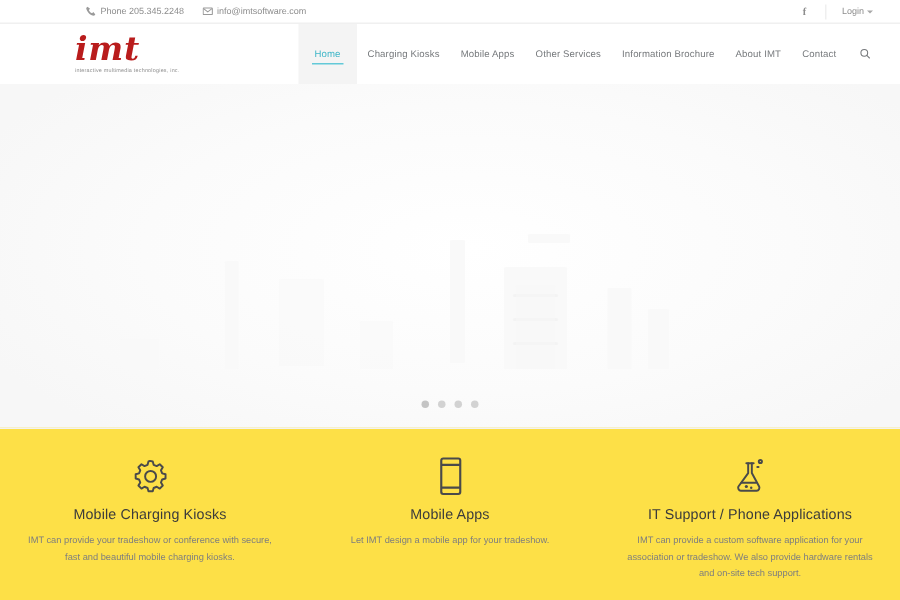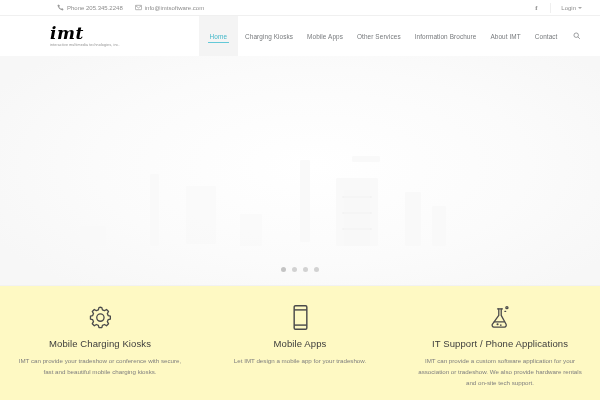--- a/index.html
+++ b/index.html
@@ -59,23 +59,23 @@
     height: 40px;
     background: #ffffff;
     display: flex;
     align-items: center;
   }
   .logo-wrap { margin-left: 50px; line-height: 1; user-select: none; }
   .logo-mark {
     font-family: "DejaVu Serif", serif;
     font-style: italic;
     font-weight: 700;
-    font-size: 17px;
+    font-size: 22px;
     letter-spacing: 0.5px;
-    color: #000000;
+    color: #b91c1c;
   }
   .logo-sub {
     font-size: 3.6px;
     letter-spacing: 0.15px;
     color: #8f8f8f;
     margin-top: 2px;
     white-space: nowrap;
   }
 
   .nav {
@@ -146,21 +146,21 @@
     width: 5px; height: 5px;
     border-radius: 50%;
     background: #d2d2d2;
   }
   .dot.active { background: #c4c4c4; }
 
   
   .services {
     position: relative;
     height: 115px;
-    background: #fef9c3;
+    background: #fde047;
     border-top: 1px solid #f2f2f2;
     display: flex;
     align-items: flex-start;
     padding-top: 16px;
   }
   .svc {
     flex: 1 1 0;
     text-align: center;
     padding: 0 14px;
   }

